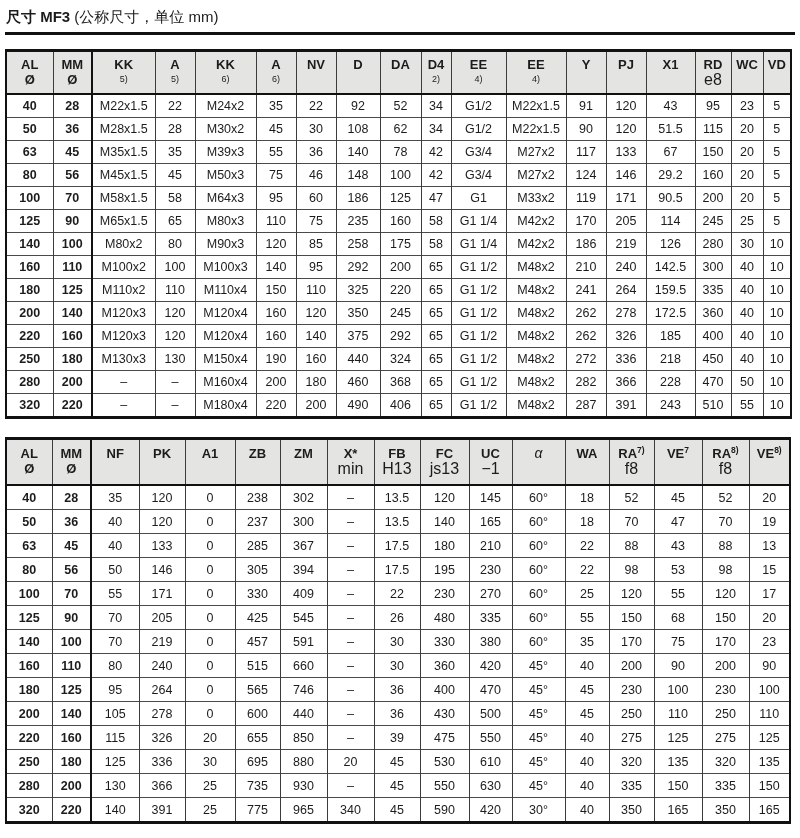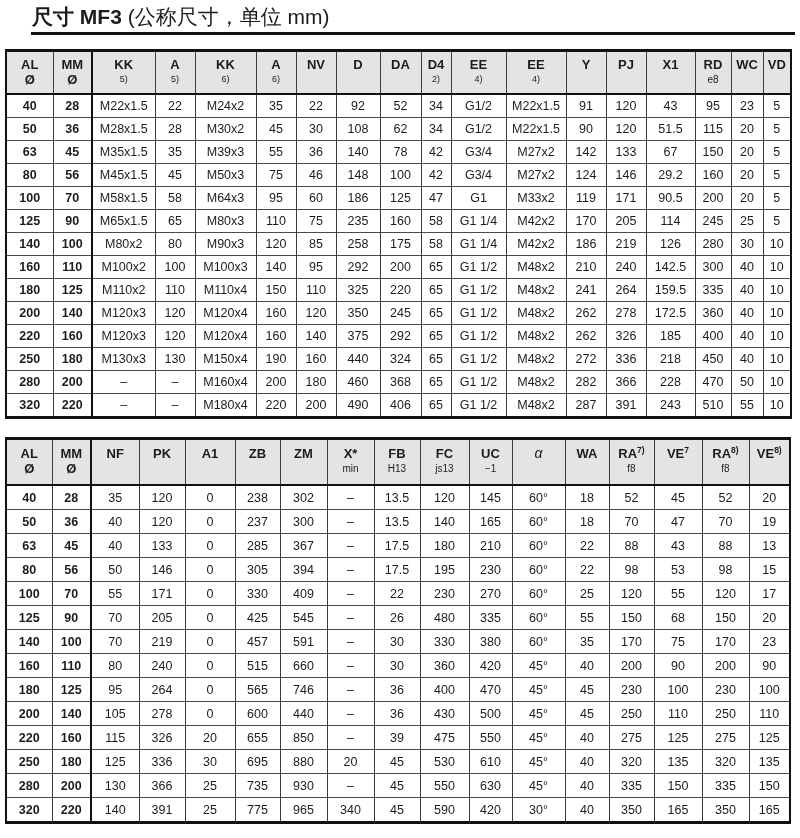--- a/index.html
+++ b/index.html
@@ -9,26 +9,25 @@
     width:800px;
   }
   .page {
     box-sizing:border-box;
     width:800px;
     height:838px;
     padding:6px 5px 0 5px;
     background:#ffffff;
   }
   .title {
-    font-size:21px;
+    font-size:15px;
     line-height:20px;
     padding:1px 0 5px 1px;
     border-bottom:3px solid var(--border,#111);
     white-space:pre;
-    margin-left:26px;
   }
   .t-main { font-weight:bold; }
   .t-sub  { font-weight:normal; }
 
   table.dims {
     border-collapse:collapse;
     table-layout:fixed;
     width:654px;
     border-top:3px solid var(--border,#111);
     border-bottom:3px solid var(--border,#111);
@@ -66,21 +65,21 @@
     padding:0 1px;
   }
   table.dims.t2 td { height:23px; }
   table.dims tbody tr:first-child td { border-top:none; }
   table.dims td:nth-child(1), table.dims td:nth-child(2) { font-weight:bold; }
 
   .h-main sup { font-size:8.5px; line-height:0; }
   .h-main.greek { font-style:italic; font-weight:normal; font-size:14px; }
   .h-sub { font-weight:normal; }
   .h-sub.dia  { font-weight:bold; font-size:13px; line-height:15px; }
-  .h-sub.unit { font-size:10px; line-height:13px; margin-top:1px; }
+  .h-sub.unit { font-size:16px; line-height:13px; margin-top:1px; }
   .h-sub.fn   { font-size:9px;  line-height:10px; margin-top:2px; }
 </style>
 </head>
 <body>
 
 <div class="page">
   <div class="title"><span class="t-main">尺寸 MF3</span><span class="t-sub"> (公称尺寸，单位 mm)</span></div>
 
   <table class="dims t1">
       <colgroup>
@@ -218,21 +217,21 @@
           <td>M35x1.5</td>
           <td>35</td>
           <td>M39x3</td>
           <td>55</td>
           <td>36</td>
           <td>140</td>
           <td>78</td>
           <td>42</td>
           <td>G3/4</td>
           <td>M27x2</td>
-          <td>142</td>
+          <td>117</td>
           <td>133</td>
           <td>67</td>
           <td>150</td>
           <td>20</td>
           <td>5</td>
         </tr>
         <tr>
           <td>80</td>
           <td>56</td>
           <td>M45x1.5</td>

